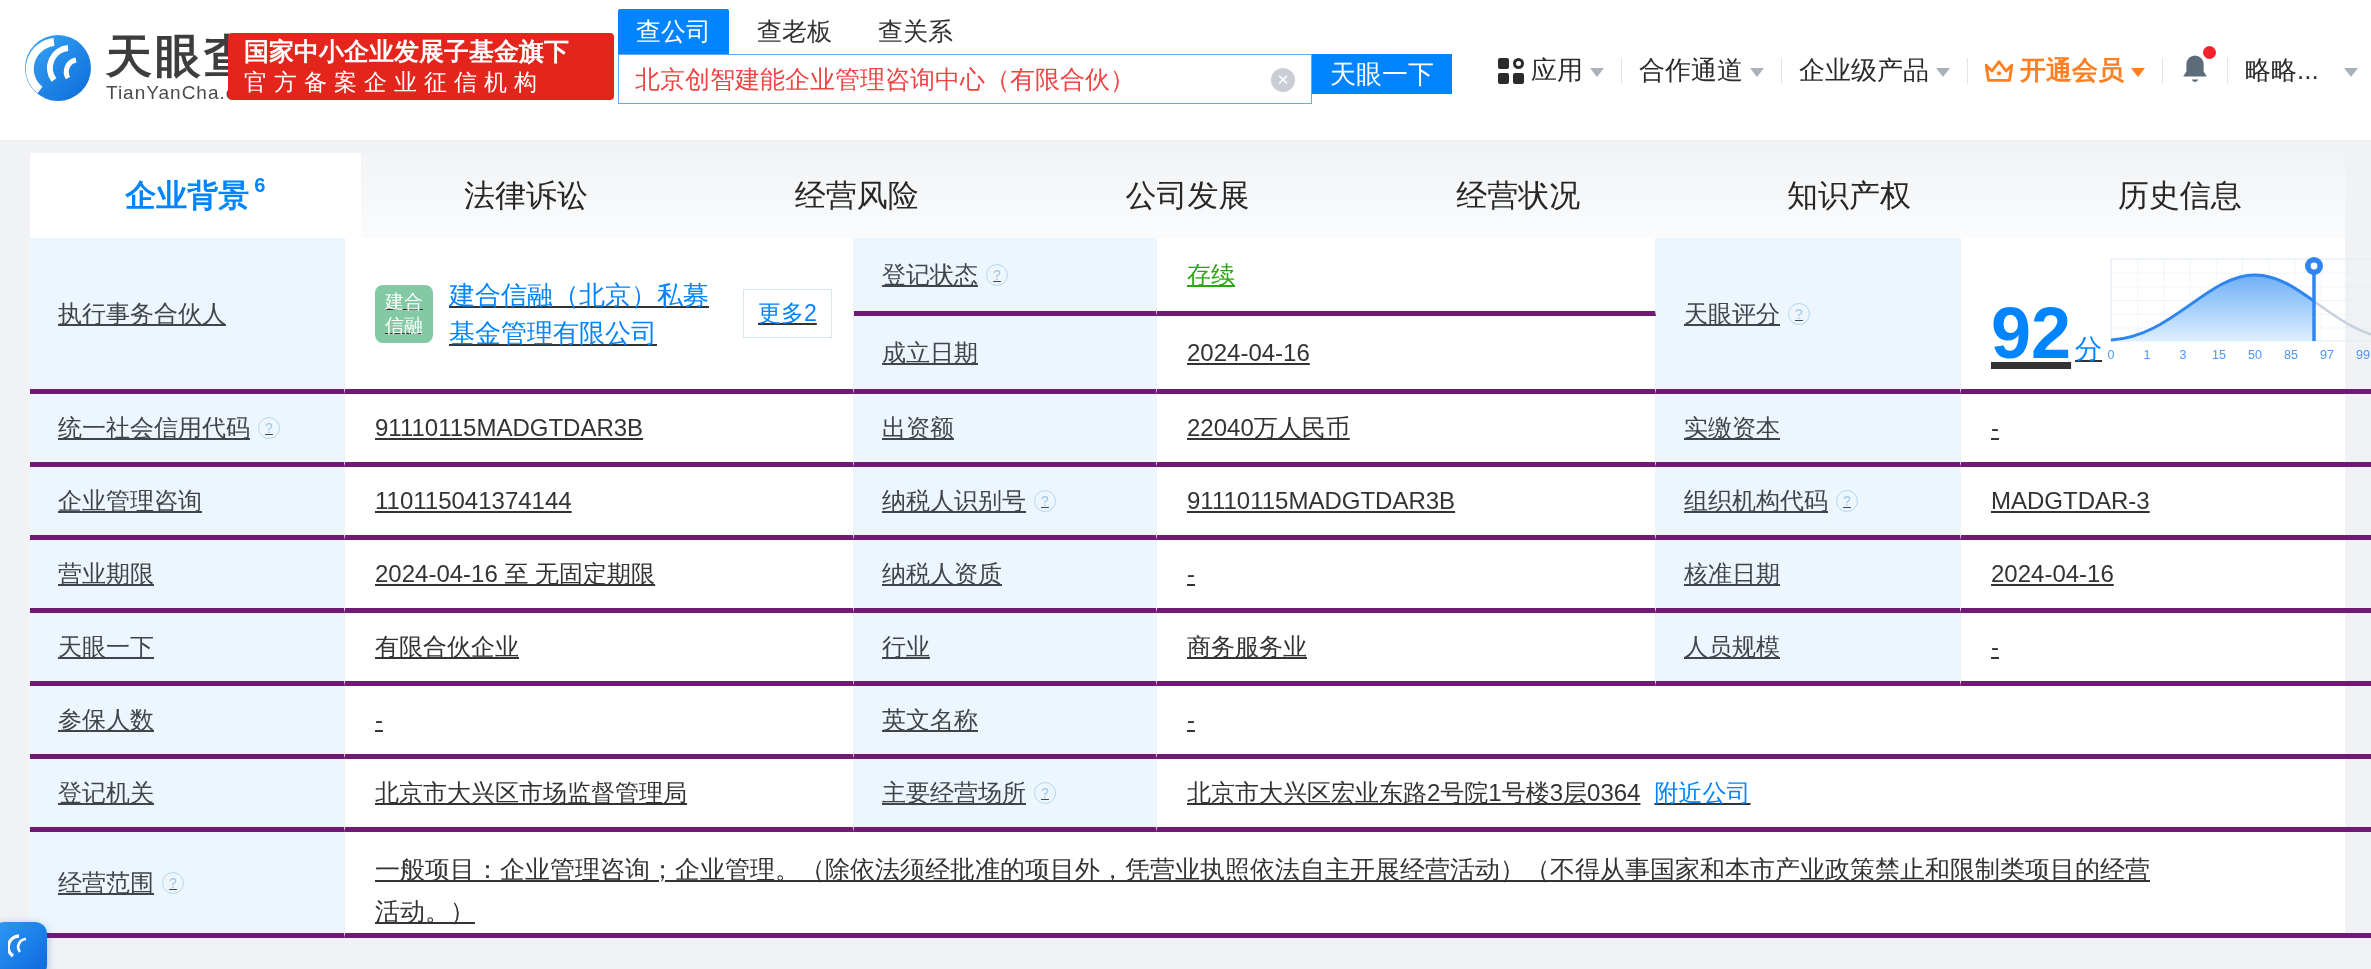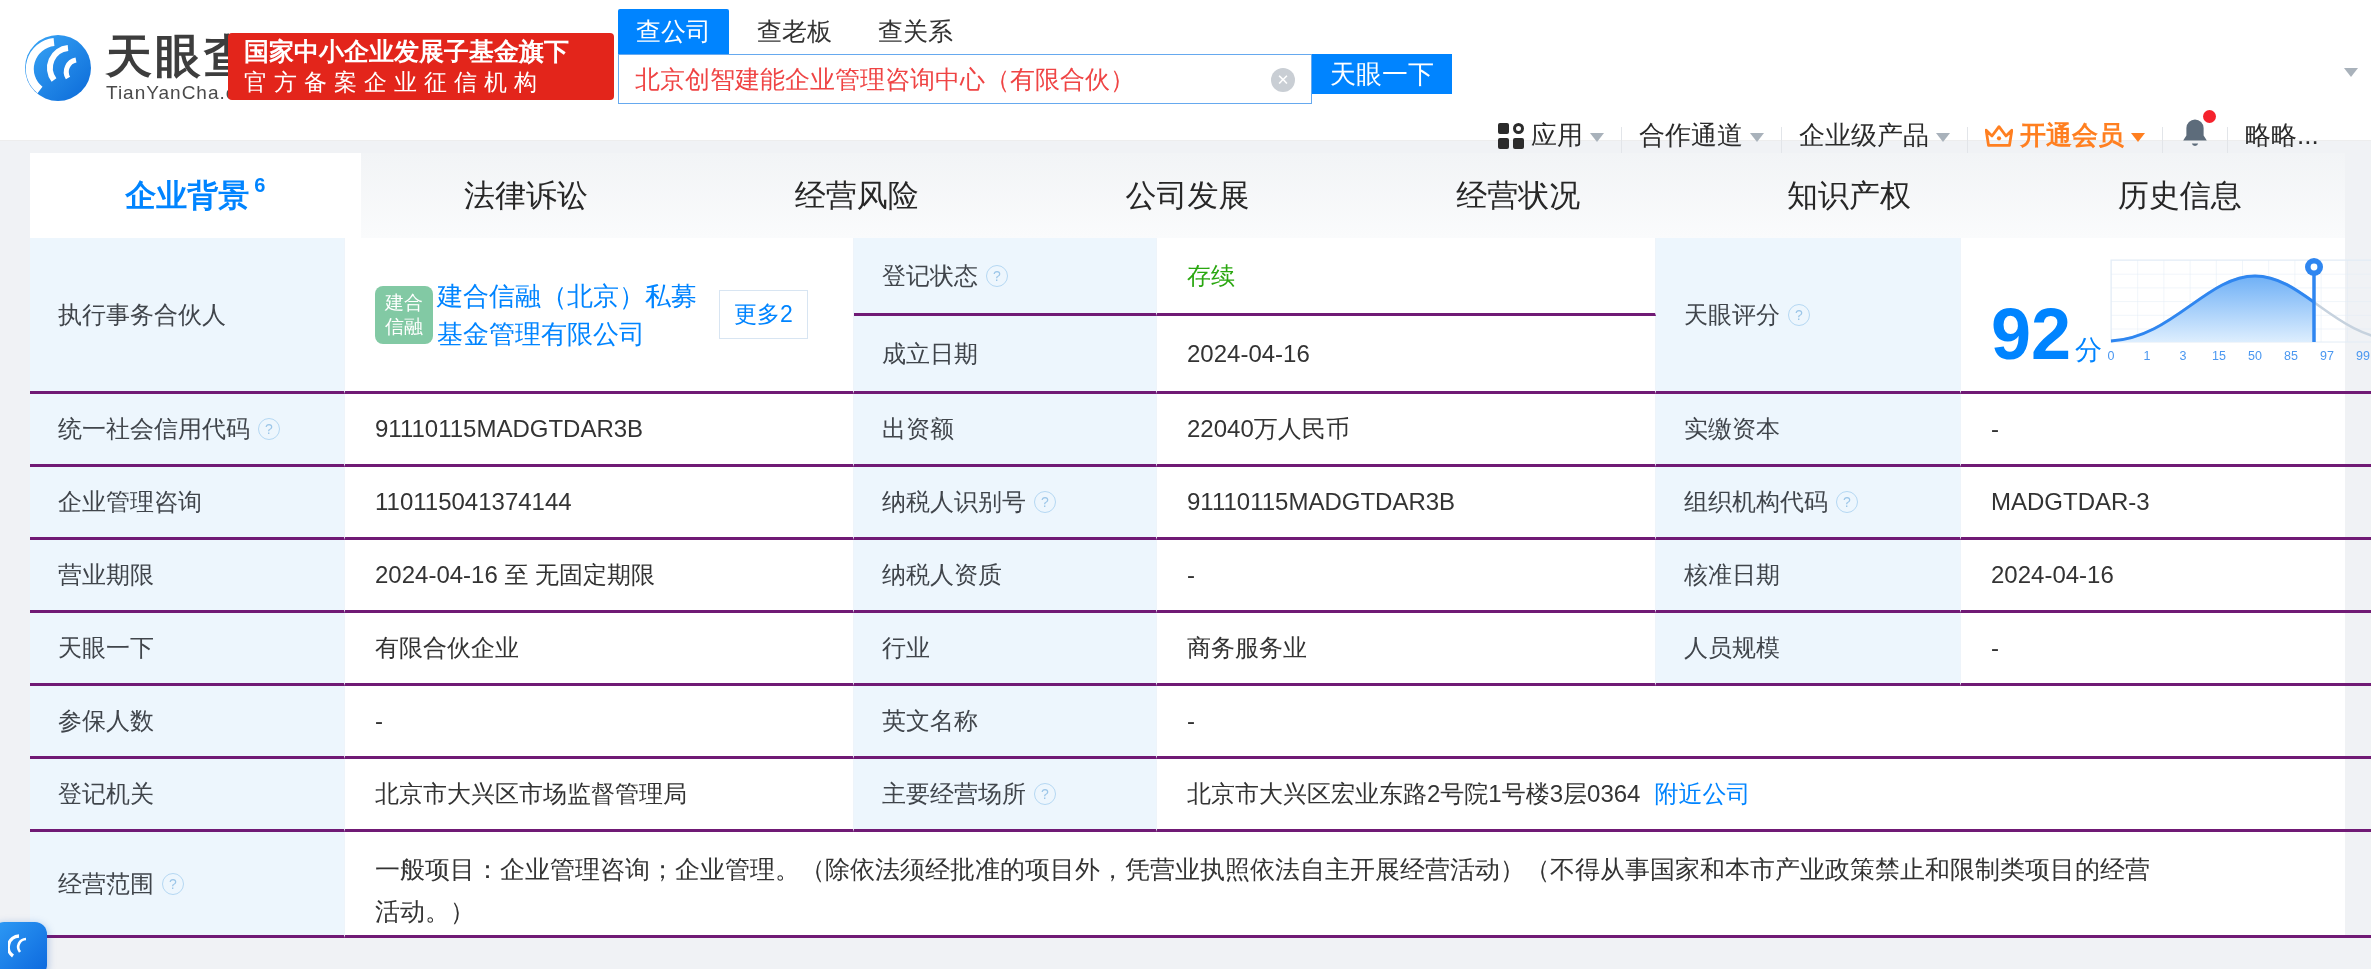--- a/index.html
+++ b/index.html
@@ -21,21 +21,21 @@
   .search-tabs { display:flex; align-items:flex-end; height:42px; }
   .s-tab { font-size:25px; color:#333; padding:6px 18px; cursor:pointer; }
   .s-tab.active { background:#0084ff; color:#fff; border-radius:2px 2px 0 0; }
   .s-tab + .s-tab { margin-left:10px; }
   .search-row { display:flex; }
   .input-wrap { position:relative; width:694px; height:50px; border:1px solid #66a9ef; background:#fff; }
   .input-wrap input { width:100%; height:100%; border:0; outline:none; font-size:25px; color:#ef4444; padding:0 60px 0 16px; font-family:inherit; }
   .clear-ic { position:absolute; right:16px; top:13px; width:24px; height:24px; border-radius:50%; background:#c9ced4; color:#fff; font-size:15px; display:flex; align-items:center; justify-content:center; cursor:pointer; }
   .ty-btn { width:140px; height:40px; background:#0084ff; color:#fff; font-size:26px; border:0; cursor:pointer; font-family:inherit; }
 
-  .top-menu { position:absolute; left:1498px; top:0; height:141px; display:flex; align-items:flex-end; gap:17px;margin-top:12px; }
+  .top-menu { position:absolute; left:1498px; top:0; height:141px; display:flex; align-items:center; gap:17px; }
   .menu-item { display:flex; align-items:center; gap:7px; font-size:26px; color:#2b2b2b; cursor:pointer; white-space:nowrap; }
   .menu-item.vip { color:#ff7f20; font-weight:700; }
   .caret { width:0; height:0; border-left:7px solid transparent; border-right:7px solid transparent; border-top:9px solid #a9b2bb; margin-top:4px; }
   .caret.orange { border-top-color:#ff7f20; }
   .sep { width:1px; height:26px; background:#e2e5e9; }
   .grid-ic { width:26px; height:26px; display:grid; grid-template-columns:11px 11px; grid-template-rows:11px 11px; gap:4px; }
   .grid-ic i { background:#2b2b2b; border-radius:2px; }
   .grid-ic i.dot { border-radius:50%; background:#fff; border:3px solid #2b2b2b; }
   .bell-wrap { position:relative; cursor:pointer; }
   .bell-dot { position:absolute; right:-6px; top:-7px; width:13px; height:13px; border-radius:50%; background:#f5222d; }
@@ -44,29 +44,29 @@
   
   .nav-tabs { position:absolute; left:30px; top:153px; width:2315px; height:85px; display:flex; background:linear-gradient(#f2f4f6,#fafbfc); }
   .nav-tab { flex:1; display:flex; align-items:center; justify-content:center; font-size:31px; color:#272727; cursor:pointer; }
   .nav-tab.active { background:#fff; color:#0084ff; font-weight:700; }
   .nav-count { font-size:20px; color:#0084ff; margin-left:5px; transform:translateY(-10px); }
 
   
   .t { position:absolute; left:30px; top:238px; width:2315px; background:#fff; display:grid;
        grid-template-columns:315px 509px 303px 499px 305px 1fr;
        grid-template-rows:78px 78px 73px 73px 73px 73px 73px 73px 106px; }
-  .cell { border-bottom:3px solid #701a75; border-right:1px solid #eef4fa; display:flex; align-items:center; font-size:24px; }
+  .cell { border-bottom:5px solid #701a75; border-right:1px solid #eef4fa; display:flex; align-items:center; font-size:24px;text-decoration:underline; }
   .lbl { background:#edf6fd; color:#40454b; padding-left:28px; }
   .val { color:#333; padding-left:30px; }
   .no-r { border-right:0; }
   .help { width:22px; height:22px; border:1px solid #b5d8f3; color:#9cc6e8; border-radius:50%; font-size:14px; display:inline-flex; align-items:center; justify-content:center; margin-left:8px; cursor:pointer; flex:none; }
   .green { color:#2aa710; }
   .blue-link { color:#0084ff; cursor:pointer; }
 
-  .partner-val { gap:4px; }
+  .partner-val { gap:16px; }
   .p-logo { width:58px; height:58px; background:#82c9a4; border-radius:8px; color:#fff; font-size:19px; line-height:24px; display:flex; flex-direction:column; align-items:center; justify-content:center; flex:none; cursor:pointer; }
   .p-name { width:278px; font-size:26px; line-height:38px; }
   .more-btn { border:1px solid #d8e5f2; border-radius:0; color:#0084ff; font-size:23px; padding:8px 14px; background:#fff; cursor:pointer; white-space:nowrap; font-family:inherit; }
 
   .score-val { justify-content:space-between; padding-right:24px; }
   .score-num { display:flex; align-items:baseline; color:#0084ff;margin-top:38px; }
   .score-big { font-size:72px; font-weight:700; line-height:72px; }
   .score-unit { font-size:27px; margin-left:4px; }
   .score-chart { width:310px; height:122px; }
 

